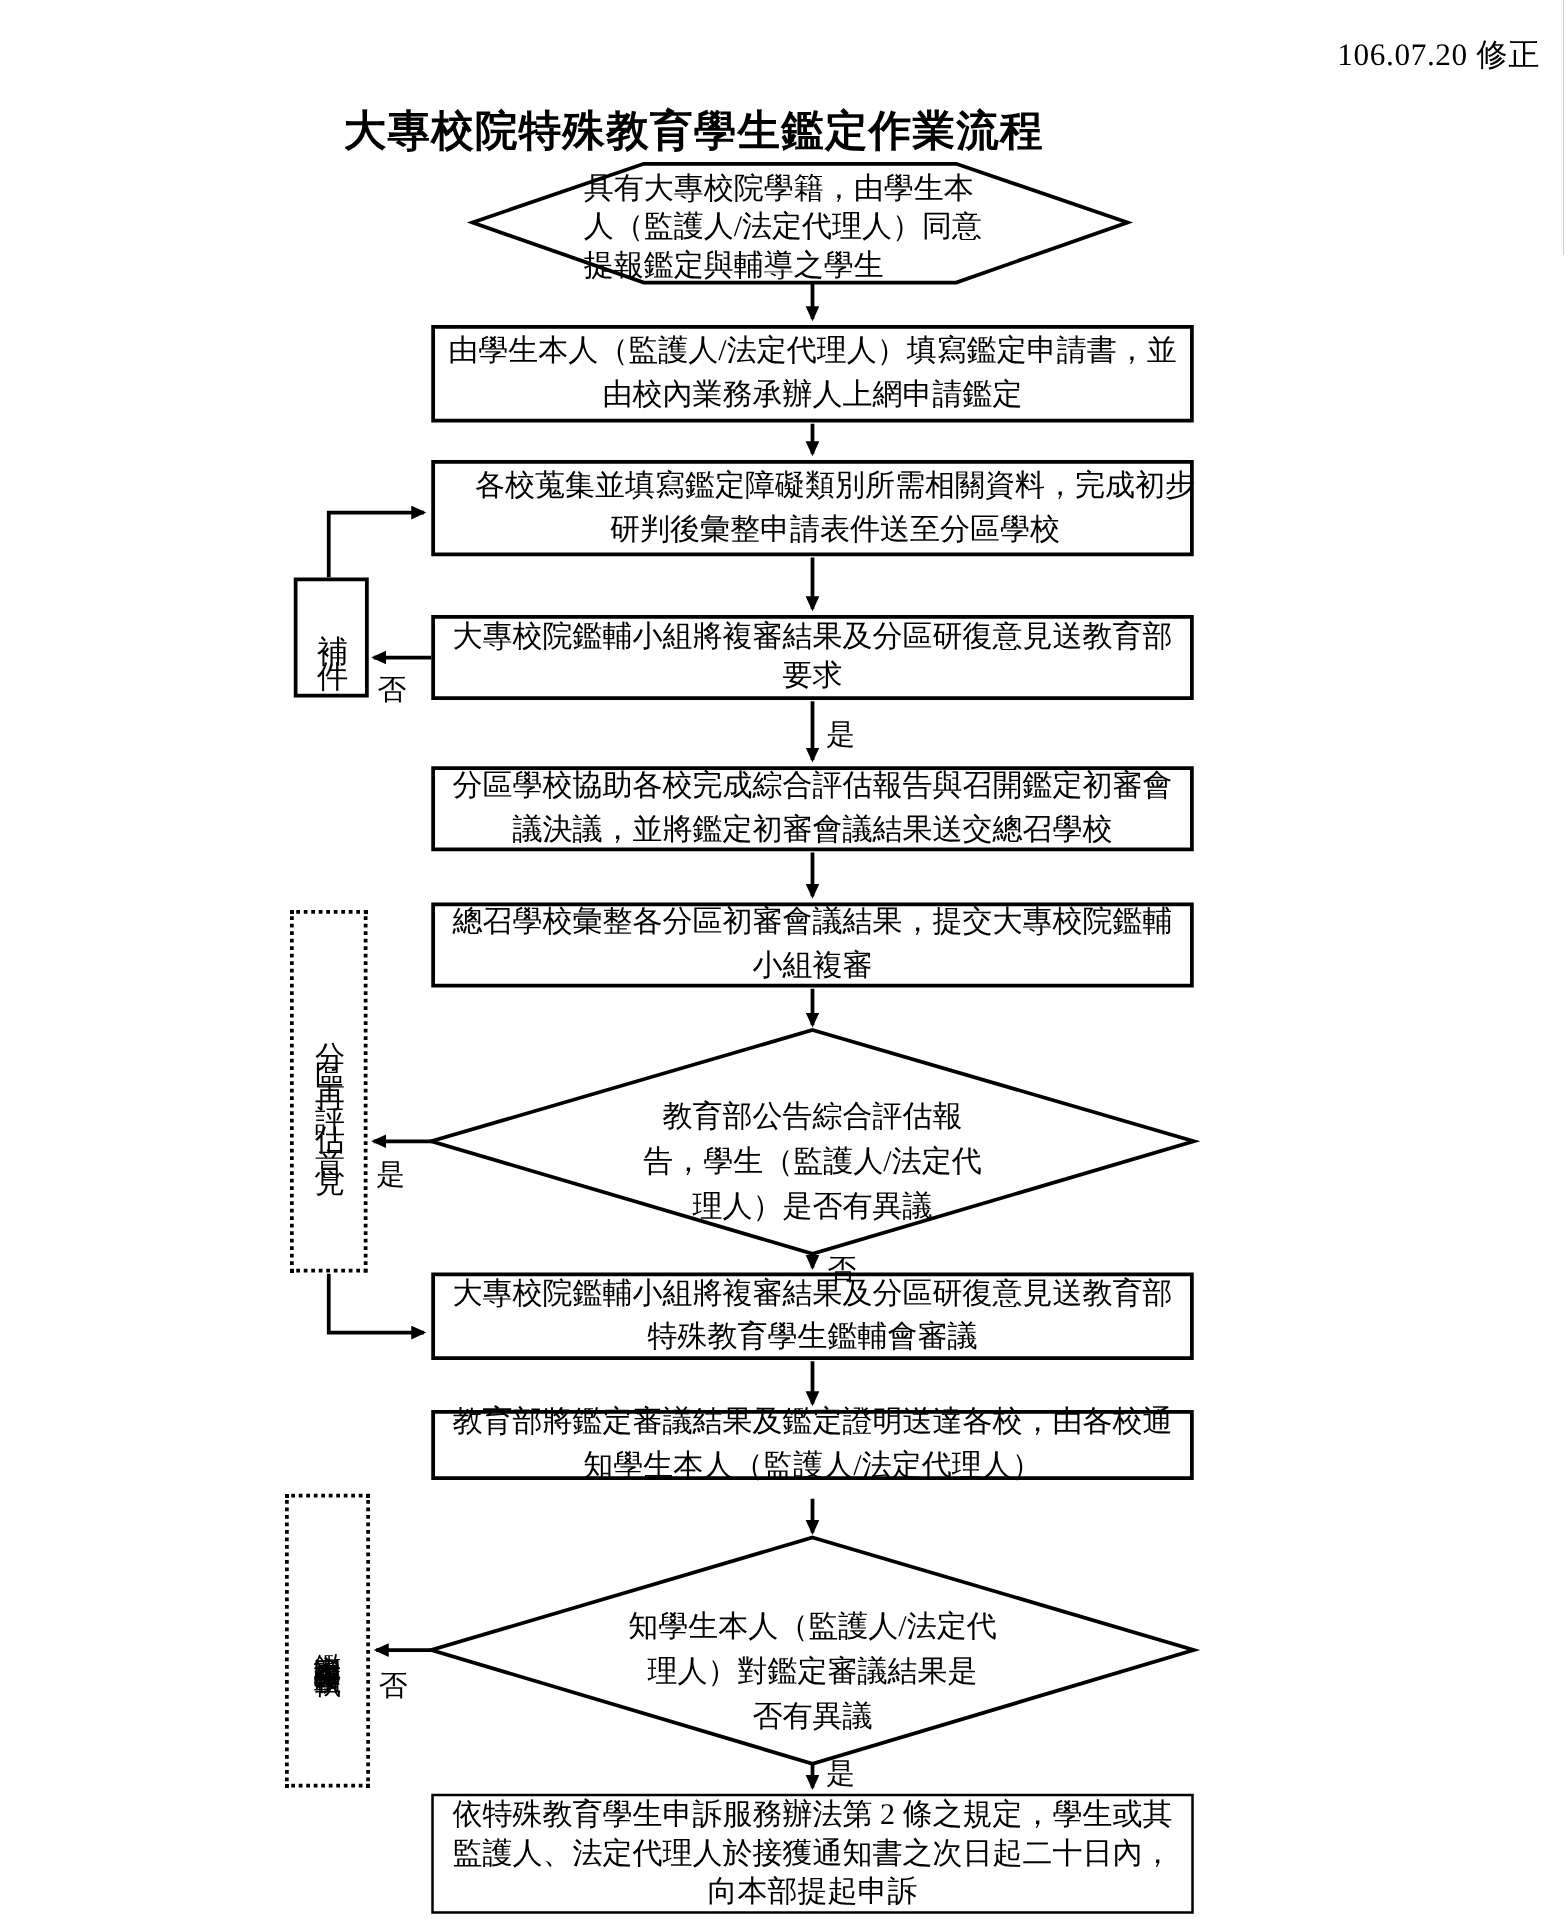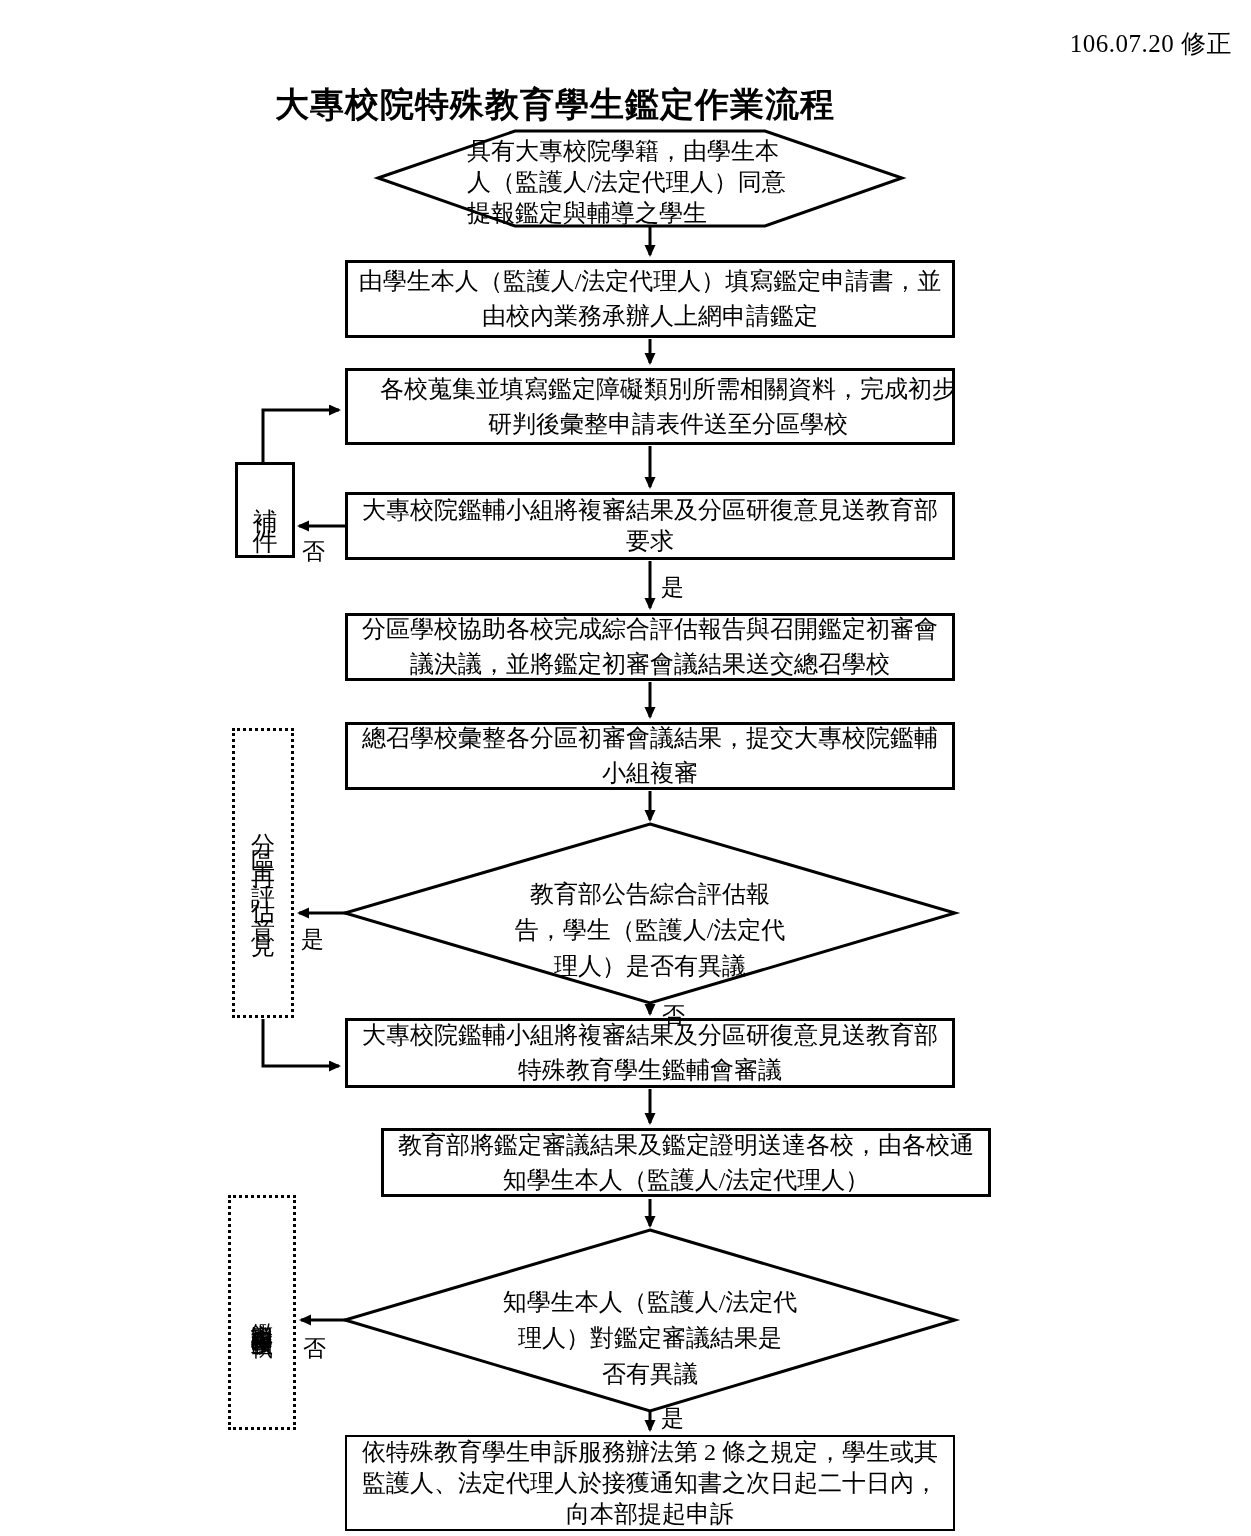--- a/index.html
+++ b/index.html
@@ -133,21 +133,21 @@
 
   <div class="vbox dotted-v" style="left:232px;top:728px;width:62px;height:290px;">
     <div class="vtext" style="letter-spacing:17px;">分區再評估意見</div>
   </div>
 
   <div class="box" style="left:345px;top:1018px;width:610px;height:70px;">
     <div class="line">大專校院鑑輔小組將複審結果及分區研復意見送教育部</div>
     <div class="line">特殊教育學生鑑輔會審議</div>
   </div>
 
-  <div class="box" style="left:345px;top:1128px;width:610px;height:69px;margin-left:36px;">
+  <div class="box" style="left:345px;top:1128px;width:610px;height:56px;">
     <div class="line">教育部將鑑定審議結果及鑑定證明送達各校，由各校通</div>
     <div class="line">知學生本人（監護人/法定代理人）</div>
   </div>
 
   <div class="node-text centered" style="left:440px;top:1268px;width:420px;">
     <div>知學生本人（監護人/法定代</div>
     <div>理人）對鑑定審議結果是</div>
     <div>否有異議</div>
   </div>
 

